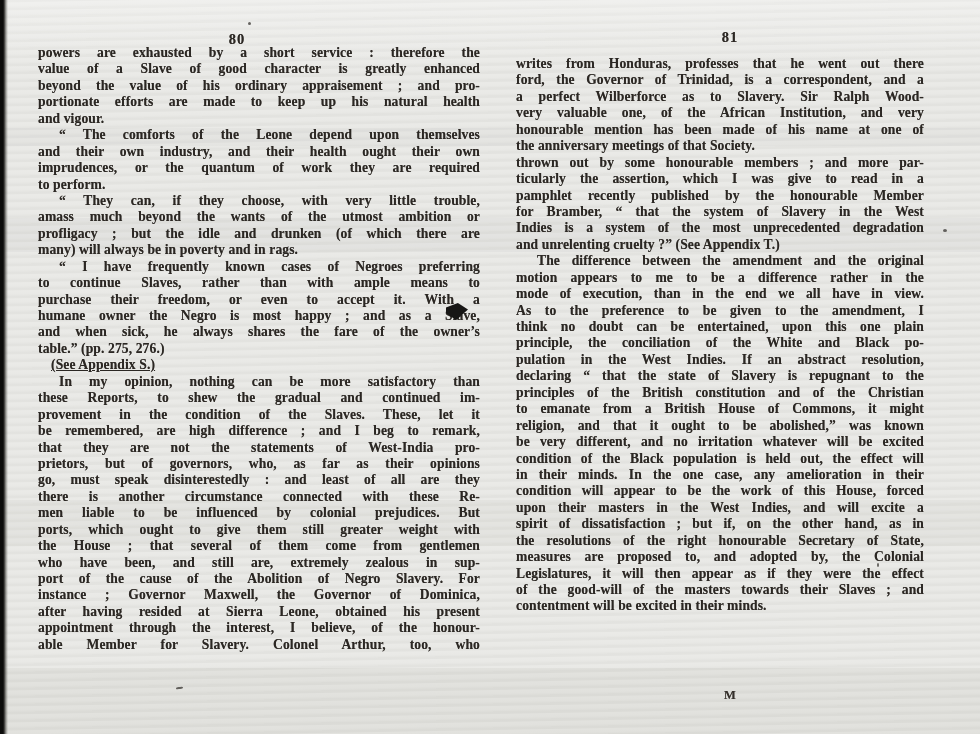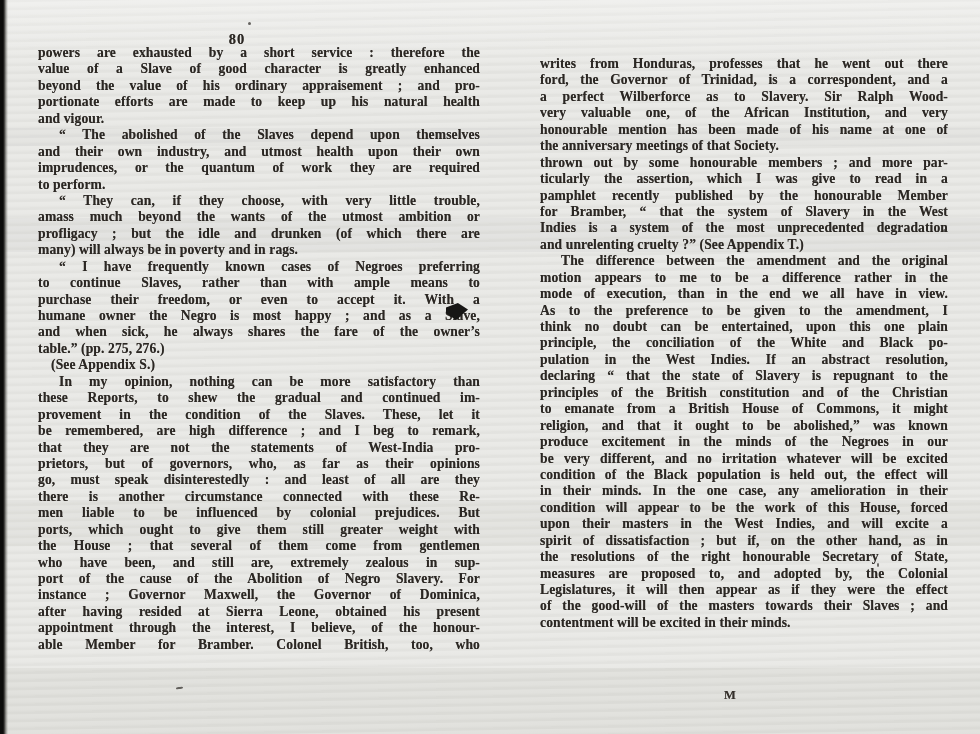--- a/index.html
+++ b/index.html
@@ -41,28 +41,28 @@
     text-shadow: 0 0 0.6px rgba(43,39,35,0.55);
   }
   .pagenum.left  { top: 31px; left: 38px;  width: 442px; text-align: center; transform: translateX(-22px); }
   .pagenum.right { top: 29px; left: 540px; width: 408px; text-align: center; transform: translateX(-14px); }
   .body-col {
     position: absolute; color: #2b2723; font-size: 13.6px; font-weight: bold;
     letter-spacing: 0.1px;
     text-shadow: 0 0 0.6px rgba(43,39,35,0.5);
   }
   .body-col.left  { top: 45px; left: 38px;  width: 442px; }
-  .body-col.right { top: 56px; left: 540px; width: 408px; }
+  .body-col.right { top: 56px; left: 516px; width: 408px; }
   .line {
     height: 16.45px; line-height: 16.45px; overflow: hidden;
     text-align: justify; text-align-last: justify;
   }
   .line.pend  { text-align-last: left; }
   .line.indent { padding-left: 21px; }
-  .line.smindent { padding-left: 13px; }
+  .line.smindent { padding-left: 13px; text-decoration: underline; }
   .signature {
     position: absolute; top: 688px; left: 540px; width: 408px;
     text-align: center; transform: translateX(-14px);
     font-size: 12.5px; font-weight: bold; color: #35302b;
     text-shadow: 0 0 0.6px rgba(43,39,35,0.5);
   }
   .arrow-mark {
     position: absolute; left: 446px; top: 303px; width: 22px; height: 17px;
     background: #171615;
     clip-path: polygon(0% 26%, 54% 0%, 100% 38%, 46% 100%, 18% 76%, 0% 58%);
@@ -81,29 +81,30 @@
 
   <div class="band b1"></div>
   <div class="band b2"></div>
   <div class="band b3"></div>
   <div class="band b4"></div>
 
   <div class="edge left"></div>
   <div class="edge right"></div>
 
   <div class="pagenum left">80</div>
+  <div class="pagenum right">81</div>
 
   <div class="body-col left" id="leftBody">
       <div class="line">powers are exhausted by a short service : therefore the</div>
       <div class="line">value of a Slave of good character is greatly enhanced</div>
       <div class="line">beyond the value of his ordinary appraisement ; and pro-</div>
       <div class="line">portionate efforts are made to keep up his natural health</div>
       <div class="line pend">and vigour.</div>
-      <div class="line indent">“ The abolished of the Slaves depend upon themselves</div>
-      <div class="line">and their own industry, and utmost health upon their own</div>
+      <div class="line indent">“ The comforts of the Leone depend upon themselves</div>
+      <div class="line">and their own industry, and their health ought their own</div>
       <div class="line">imprudences, or the quantum of work they are required</div>
       <div class="line pend">to perform.</div>
       <div class="line indent">“ They can, if they choose, with very little trouble,</div>
       <div class="line">amass much beyond the wants of the utmost ambition or</div>
       <div class="line">profligacy ; but the idle and drunken (of which there are</div>
       <div class="line pend">many) will always be in poverty and in rags.</div>
       <div class="line indent">“ I have frequently known cases of Negroes preferring</div>
       <div class="line">to continue Slaves, rather than with ample means to</div>
       <div class="line">purchase their freedom, or even to accept it.  With a</div>
       <div class="line">humane owner the Negro is most happy ; and as a Slave,</div>
@@ -119,21 +120,21 @@
       <div class="line">go, must speak disinterestedly : and least of all are they</div>
       <div class="line">there is another circumstance connected with these Re-</div>
       <div class="line">men liable to be influenced by colonial prejudices.  But</div>
       <div class="line">ports, which ought to give them still greater weight with</div>
       <div class="line">the House ; that several of them come from gentlemen</div>
       <div class="line">who have been, and still are, extremely zealous in sup-</div>
       <div class="line">port of the cause of the Abolition of Negro Slavery.  For</div>
       <div class="line">instance ; Governor Maxwell, the Governor of Dominica,</div>
       <div class="line">after having resided at Sierra Leone, obtained his present</div>
       <div class="line">appointment through the interest, I believe, of the honour-</div>
-      <div class="line">able Member for Bramber.  Colonel British, too, who</div>
+      <div class="line">able Member for Slavery.  Colonel Arthur, too, who</div>
     </div>
   <div class="body-col right" id="rightBody">
       <div class="line">writes from Honduras, professes that he went out there</div>
       <div class="line">ford, the Governor of Trinidad, is a correspondent, and a</div>
       <div class="line">a perfect Wilberforce as to Slavery.  Sir Ralph Wood-</div>
       <div class="line">very valuable one, of the African Institution, and very</div>
       <div class="line">honourable mention has been made of his name at one of</div>
       <div class="line pend">the anniversary meetings of that Society.</div>
       <div class="line">thrown out by some honourable members ; and more par-</div>
       <div class="line">ticularly the assertion, which I was give to read in a</div>
@@ -145,21 +146,20 @@
       <div class="line">motion appears to me to be a difference rather in the</div>
       <div class="line">mode of execution, than in the end we all have in view.</div>
       <div class="line">As to the preference to be given to the amendment, I</div>
       <div class="line">think no doubt can be entertained, upon this one plain</div>
       <div class="line">principle, the conciliation of the White and Black po-</div>
       <div class="line">pulation in the West Indies.  If an abstract resolution,</div>
       <div class="line">declaring “ that the state of Slavery is repugnant to the</div>
       <div class="line">principles of the British constitution and of the Christian</div>
       <div class="line">to emanate from a British House of Commons, it might</div>
       <div class="line">religion, and that it ought to be abolished,” was known</div>
-      <div class="line">produce excitement in the minds of the Negroes in our</div>
       <div class="line">be very different, and no irritation whatever will be excited</div>
       <div class="line">condition of the Black population is held out, the effect will</div>
       <div class="line">in their minds.  In the one case, any amelioration in their</div>
       <div class="line">condition will appear to be the work of this House, forced</div>
       <div class="line">upon their masters in the West Indies, and will excite a</div>
       <div class="line">spirit of dissatisfaction ; but if, on the other hand, as in</div>
       <div class="line">the resolutions of the right honourable Secretary of State,</div>
       <div class="line">measures are proposed to, and adopted by, the Colonial</div>
       <div class="line">Legislatures, it will then appear as if they were the effect</div>
       <div class="line">of the good-will of the masters towards their Slaves ; and</div>

